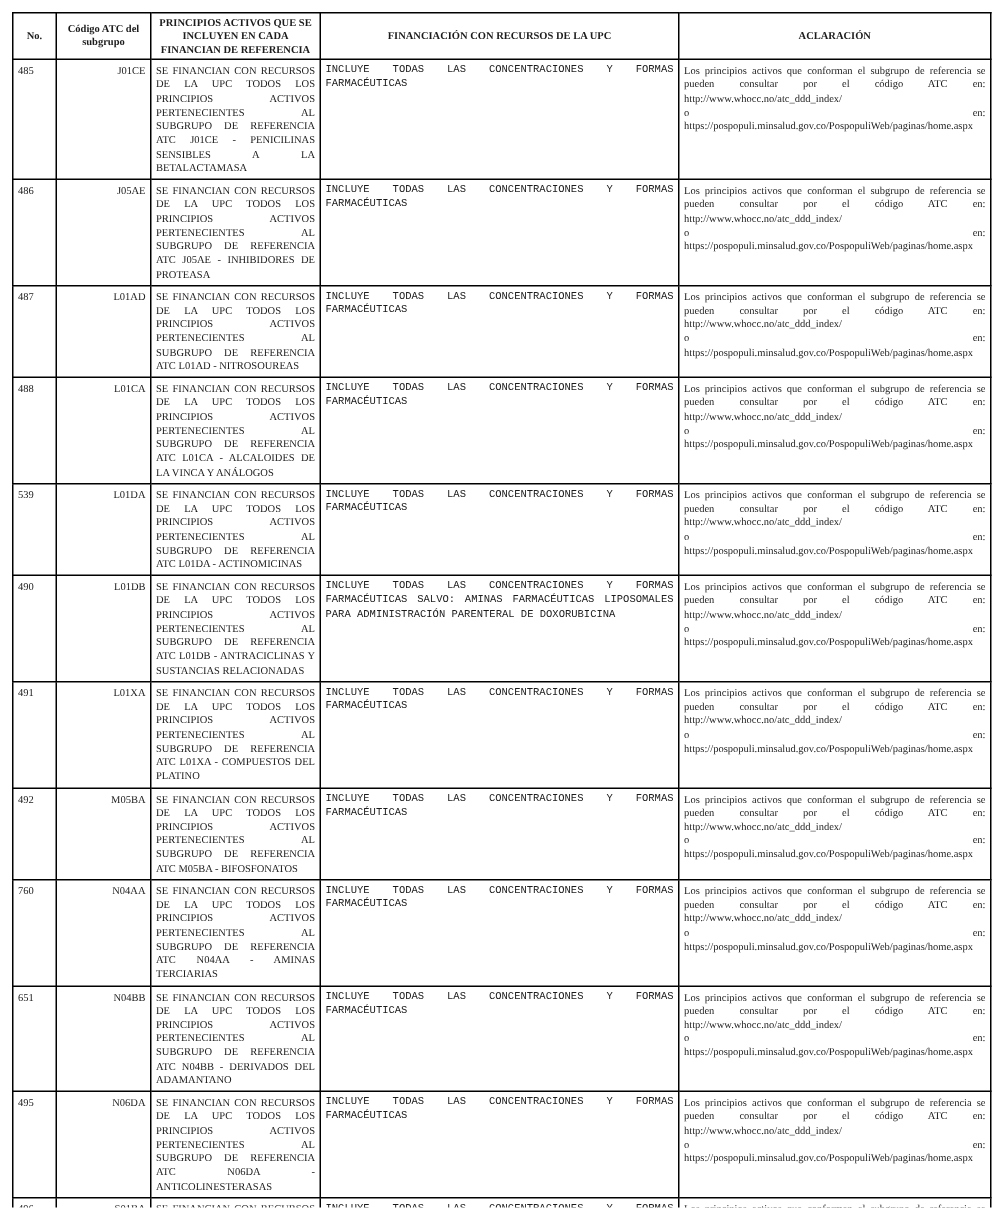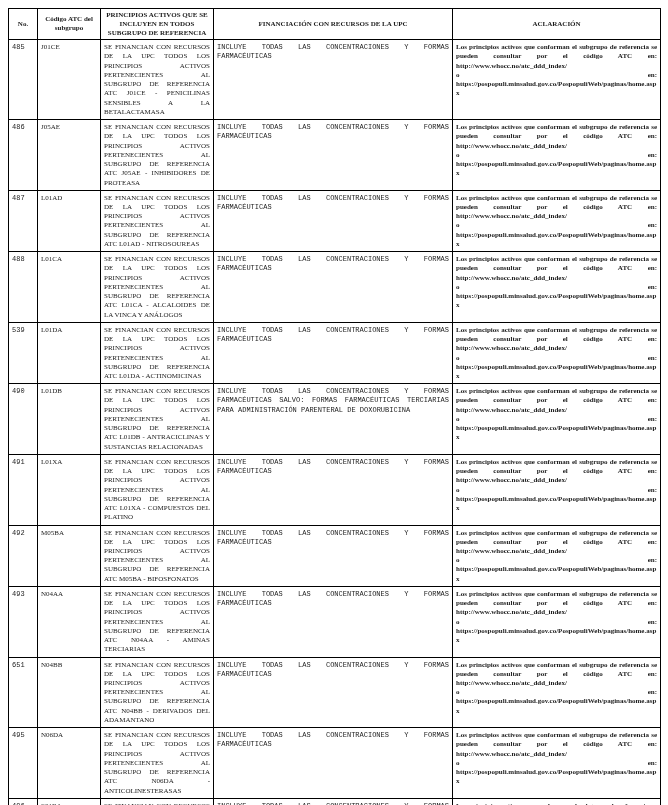--- a/index.html
+++ b/index.html
@@ -35,43 +35,43 @@
     height: 30px;
     background: #ffffff;
   }
   td {
     font-size: 7px;
     line-height: 1.32;
     vertical-align: top;
     padding: 3px 3px 2px 3px;
     overflow-wrap: break-word;
   }
-  td.c-no    { text-align: left; font-family: Liberation Mono, monospace; }
-  td.c-atc   { text-align: left; }
+  td.c-no    { text-align: left; }
+  td.c-atc   { text-align: right; }
   td.c-prin  { text-align: justify; margin-top: 31px; }
   td.c-fin   { text-align: justify; font-family: Liberation Mono, monospace; }
-  td.c-acl   { text-align: justify; white-space: pre-line; font-weight: bold; }
+  td.c-acl   { text-align: justify; white-space: pre-line; }
 </style>
 </head>
 <body>
 
 <div class="page">
   <table class="atc-table">
     <colgroup>
       <col style="width:29px">
       <col style="width:63px">
       <col style="width:113px">
       <col style="width:239px">
       <col style="width:208px">
     </colgroup>
     <thead>
       <tr>
         <th>No.</th>
         <th>Código ATC del subgrupo</th>
-        <th>PRINCIPIOS ACTIVOS QUE SE INCLUYEN EN TODOS SUBGRUPO DE REFERENCIA</th>
+        <th>PRINCIPIOS ACTIVOS QUE SE INCLUYEN EN CADA FINANCIAN DE REFERENCIA</th>
         <th>FINANCIACIÓN CON RECURSOS DE LA UPC</th>
         <th>ACLARACIÓN</th>
       </tr>
     </thead>
     <tbody>
   <tr>
     <td class="c-no">485</td>
     <td class="c-atc">J01CE</td>
     <td class="c-prin">SE FINANCIAN CON RECURSOS DE LA UPC TODOS LOS PRINCIPIOS ACTIVOS PERTENECIENTES AL SUBGRUPO DE REFERENCIA ATC J01CE - PENICILINAS SENSIBLES A LA BETALACTAMASA</td>
     <td class="c-fin">INCLUYE TODAS LAS CONCENTRACIONES Y FORMAS FARMACÉUTICAS</td>
@@ -112,21 +112,21 @@
     <td class="c-prin">SE FINANCIAN CON RECURSOS DE LA UPC TODOS LOS PRINCIPIOS ACTIVOS PERTENECIENTES AL SUBGRUPO DE REFERENCIA ATC L01DA - ACTINOMICINAS</td>
     <td class="c-fin">INCLUYE TODAS LAS CONCENTRACIONES Y FORMAS FARMACÉUTICAS</td>
     <td class="c-acl">Los principios activos que conforman el subgrupo de referencia se pueden consultar por el código ATC en: http://www.whocc.no/atc_ddd_index/
 o en: https://pospopuli.minsalud.gov.co/PospopuliWeb/paginas/home.aspx</td>
   </tr>
 
   <tr>
     <td class="c-no">490</td>
     <td class="c-atc">L01DB</td>
     <td class="c-prin">SE FINANCIAN CON RECURSOS DE LA UPC TODOS LOS PRINCIPIOS ACTIVOS PERTENECIENTES AL SUBGRUPO DE REFERENCIA ATC L01DB - ANTRACICLINAS Y SUSTANCIAS RELACIONADAS</td>
-    <td class="c-fin">INCLUYE TODAS LAS CONCENTRACIONES Y FORMAS FARMACÉUTICAS SALVO: FORMAS FARMACÉUTICAS TERCIARIAS PARA ADMINISTRACIÓN PARENTERAL DE DOXORUBICINA</td>
+    <td class="c-fin">INCLUYE TODAS LAS CONCENTRACIONES Y FORMAS FARMACÉUTICAS SALVO: AMINAS FARMACÉUTICAS LIPOSOMALES PARA ADMINISTRACIÓN PARENTERAL DE DOXORUBICINA</td>
     <td class="c-acl">Los principios activos que conforman el subgrupo de referencia se pueden consultar por el código ATC en: http://www.whocc.no/atc_ddd_index/
 o en: https://pospopuli.minsalud.gov.co/PospopuliWeb/paginas/home.aspx</td>
   </tr>
 
   <tr>
     <td class="c-no">491</td>
     <td class="c-atc">L01XA</td>
     <td class="c-prin">SE FINANCIAN CON RECURSOS DE LA UPC TODOS LOS PRINCIPIOS ACTIVOS PERTENECIENTES AL SUBGRUPO DE REFERENCIA ATC L01XA - COMPUESTOS DEL PLATINO</td>
     <td class="c-fin">INCLUYE TODAS LAS CONCENTRACIONES Y FORMAS FARMACÉUTICAS</td>
     <td class="c-acl">Los principios activos que conforman el subgrupo de referencia se pueden consultar por el código ATC en: http://www.whocc.no/atc_ddd_index/
@@ -136,21 +136,21 @@
   <tr>
     <td class="c-no">492</td>
     <td class="c-atc">M05BA</td>
     <td class="c-prin">SE FINANCIAN CON RECURSOS DE LA UPC TODOS LOS PRINCIPIOS ACTIVOS PERTENECIENTES AL SUBGRUPO DE REFERENCIA ATC M05BA - BIFOSFONATOS</td>
     <td class="c-fin">INCLUYE TODAS LAS CONCENTRACIONES Y FORMAS FARMACÉUTICAS</td>
     <td class="c-acl">Los principios activos que conforman el subgrupo de referencia se pueden consultar por el código ATC en: http://www.whocc.no/atc_ddd_index/
 o en: https://pospopuli.minsalud.gov.co/PospopuliWeb/paginas/home.aspx</td>
   </tr>
 
   <tr>
-    <td class="c-no">493</td>
+    <td class="c-no">760</td>
     <td class="c-atc">N04AA</td>
     <td class="c-prin">SE FINANCIAN CON RECURSOS DE LA UPC TODOS LOS PRINCIPIOS ACTIVOS PERTENECIENTES AL SUBGRUPO DE REFERENCIA ATC N04AA - AMINAS TERCIARIAS</td>
     <td class="c-fin">INCLUYE TODAS LAS CONCENTRACIONES Y FORMAS FARMACÉUTICAS</td>
     <td class="c-acl">Los principios activos que conforman el subgrupo de referencia se pueden consultar por el código ATC en: http://www.whocc.no/atc_ddd_index/
 o en: https://pospopuli.minsalud.gov.co/PospopuliWeb/paginas/home.aspx</td>
   </tr>
 
   <tr>
     <td class="c-no">651</td>
     <td class="c-atc">N04BB</td>

